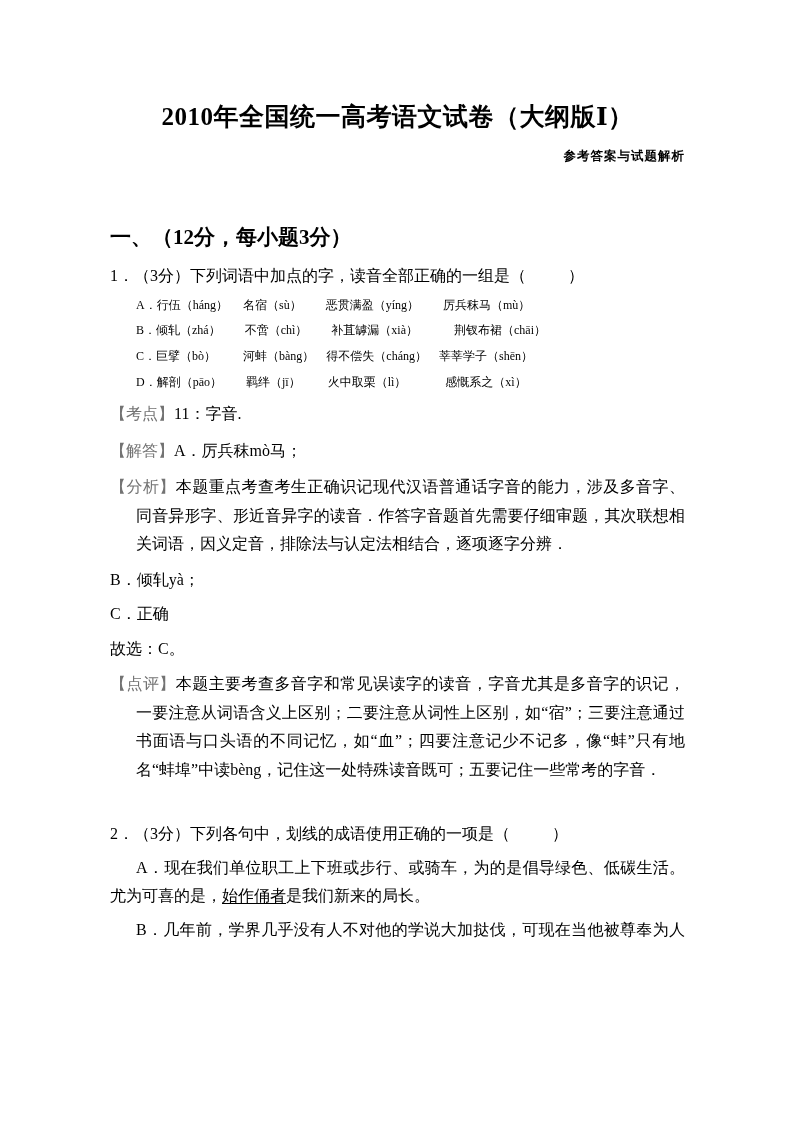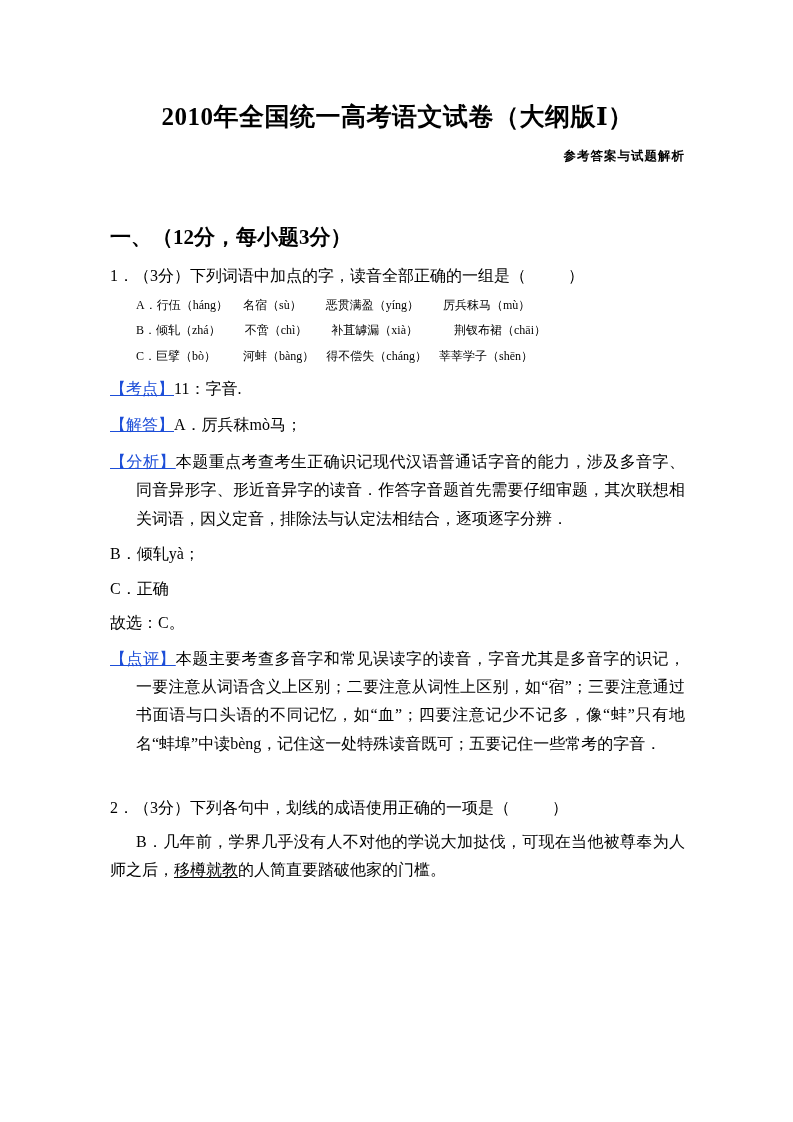--- a/index.html
+++ b/index.html
@@ -83,23 +83,22 @@
     padding-left: 26px;
     text-indent: -26px;
   }
   .plain-line {
     font-size: 16px;
     line-height: 1.72;
     margin: 0;
     padding-top: 7px;
   }
   .label {
-    color: #1d4ed8;
+    color: #737373;
     font-weight: normal;
-    text-decoration: underline;
   }
   .gap {
     display: inline-block;
     width: 34px;
   }
   .ul {
     text-decoration: underline;
     text-underline-offset: 2px;
   }
   .q2-wrap {
@@ -144,20 +143,21 @@
 
     <div class="q-line">
       <span>1．（3分）下列词语中加点的字，读音全部正确的一组是（</span>
       <span class="gap"></span>
       <span>）</span>
     </div>
 
     <div class="opt-line">A．行伍（háng）　 名宿（sù）　　恶贯满盈（yíng）　　厉兵秣马（mù）</div>
     <div class="opt-line">B．倾轧（zhá）　　不啻（chì）　　补苴罅漏（xià）　　　荆钗布裙（chāi）</div>
     <div class="opt-line">C．巨擘（bò）　　 河蚌（bàng）　得不偿失（cháng）　莘莘学子（shēn）</div>
+    <div class="opt-line">D．解剖（pāo）　　羁绊（jī）　　 火中取栗（lì）　　　 感慨系之（xì）</div>
 
     <div class="ann-block">
       <span class="label">【考点】</span><span>11：字音.</span>
     </div>
 
     <div class="ann-block">
       <span class="label">【解答】</span><span>A．厉兵秣mò马；</span>
     </div>
 
     <div class="ann-block hang">
@@ -172,20 +172,23 @@
     <div class="ann-block hang">
       <span class="label">【点评】</span><span>本题主要考查多音字和常见误读字的读音，字音尤其是多音字的识记，一要注意从词语含义上区别；二要注意从词性上区别，如“宿”；三要注意通过书面语与口头语的不同记忆，如“血”；四要注意记少不记多，像“蚌”只有地名“蚌埠”中读bèng，记住这一处特殊读音既可；五要记住一些常考的字音．</span>
     </div>
 
     <div class="q-line space-before-q2">
       <span>2．（3分）下列各句中，划线的成语使用正确的一项是（</span>
       <span class="gap"></span>
       <span>）</span>
     </div>
 
+    <div class="q2-wrap q2-indent">
+      <span>A．现在我们单位职工上下班或步行、或骑车，为的是倡导绿色、低碳生活。尤为可喜的是，</span><span class="ul">始作俑者</span><span>是我们新来的局长。</span>
+    </div>
 
     <div class="q2-wrap q2-indent">
       <span>B．几年前，学界几乎没有人不对他的学说大加挞伐，可现在当他被尊奉为人师之后，</span><span class="ul">移樽就教</span><span>的人简直要踏破他家的门槛。</span>
     </div>
 
   </div>
 
   <div class="footer">第1页 | 共28页</div>
 
 </div>

